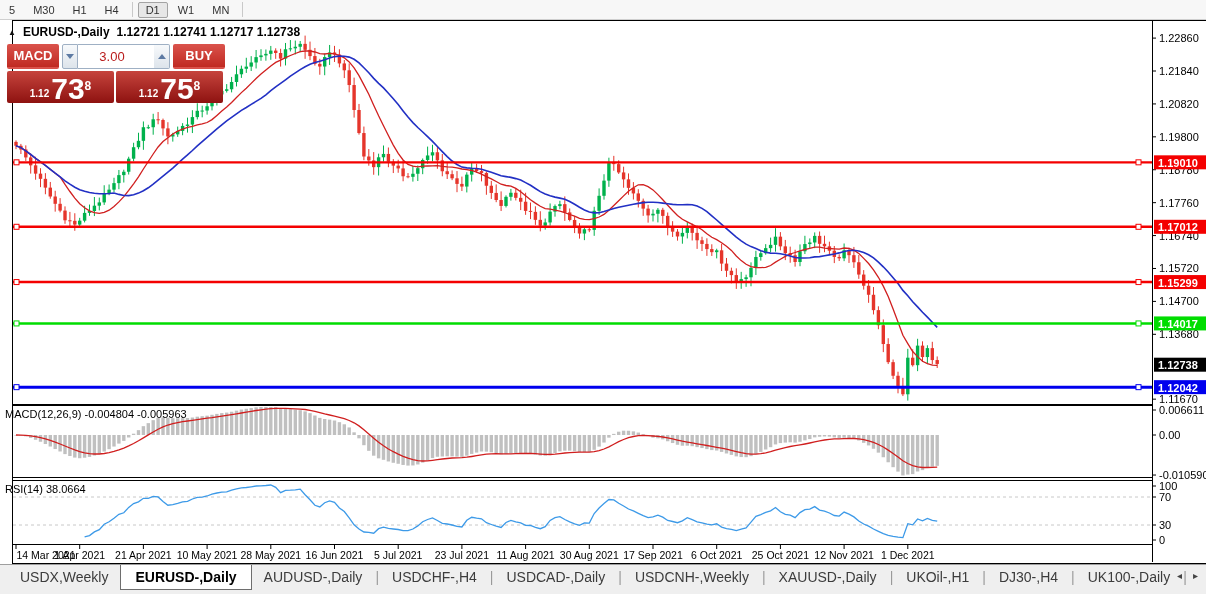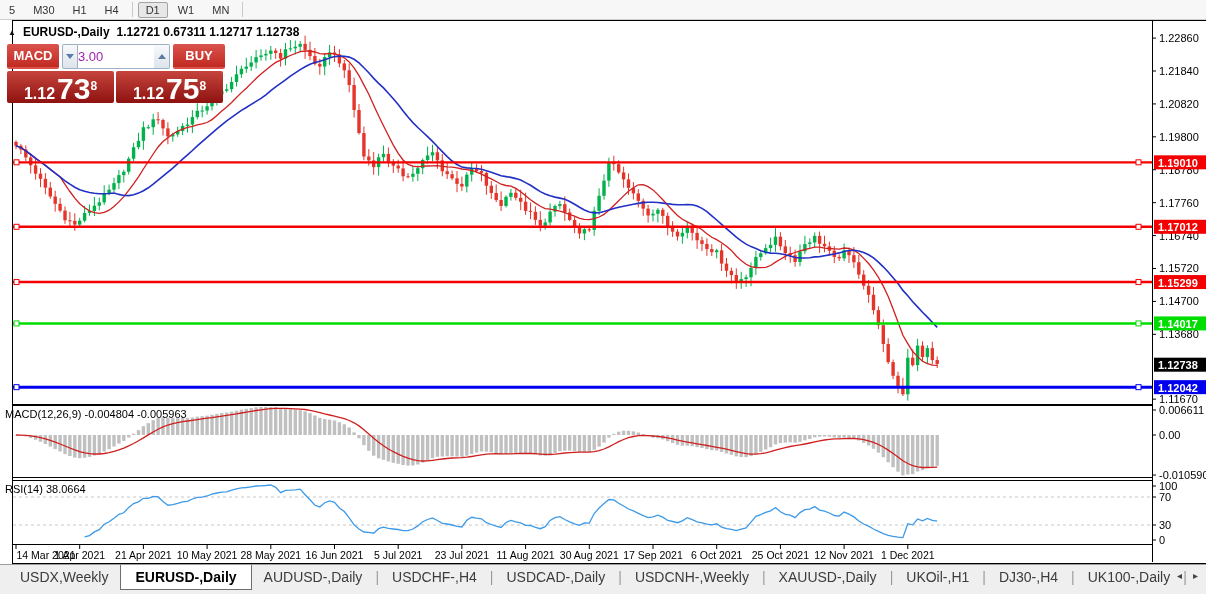--- a/index.html
+++ b/index.html
@@ -27,25 +27,25 @@
           background:linear-gradient(#da534c,#c02a22);border-bottom:2px solid #fff0;cursor:default;
           font-family:"Liberation Sans",sans-serif;}
   .vol-group{display:flex;flex:1;height:25px;}
   .spin{width:16px;height:25px;border:1px solid #9fb0c4;background:linear-gradient(#f7f9fb,#dde4eb);
         display:flex;align-items:center;justify-content:center;padding:0;cursor:default;}
   .spin.down{border-radius:2px 0 0 2px;}
   .spin.up{border-radius:0 2px 2px 0;border-left:none;}
   .tri-dn{width:0;height:0;border-left:4px solid transparent;border-right:4px solid transparent;border-top:5px solid #5d7aa3;}
   .tri-up{width:0;height:0;border-left:4px solid transparent;border-right:4px solid transparent;border-bottom:5px solid #5d7aa3;}
   .vol-box{flex:1;height:23px;border-top:1px solid #9fb0c4;border-bottom:1px solid #9fb0c4;background:#fff;
-           font-size:13px;color:#a21caf;text-align:left;padding:0 8px 0 0;line-height:23px;}
+           font-size:13px;color:#b91c1c;text-align:center;padding:0 8px 0 0;line-height:23px;}
   .tw-bottom{display:flex;gap:2px;margin-top:2px;}
   .price-panel{width:107px;height:31px;border-radius:2px;background:linear-gradient(#c6443d,#8e1210);
                color:#fff;display:flex;align-items:flex-end;justify-content:center;padding-bottom:1px;cursor:default;}
-  .pp-small{font-size:16px;font-weight:bold;margin-right:2px;line-height:16px;}
+  .pp-small{font-size:10px;font-weight:bold;margin-right:2px;line-height:16px;}
   .pp-big{font-size:30px;font-weight:bold;line-height:26px;}
   .pp-sup{font-size:12px;font-weight:bold;line-height:30px;align-self:flex-start;}
   
   #tabbar{left:0;top:564px;width:1206px;height:30px;background:#efefef;border-top:1px solid #9e9e9e;}
   #tabs{position:absolute;left:0;top:0;height:24px;display:flex;align-items:center;padding-left:8px;font-size:14px;color:#3c3c3c;}
   .tab{padding:3px 12px;cursor:default;white-space:nowrap;}
   .tab.active{background:#fff;border:1px solid #6e6e6e;border-top:none;font-weight:bold;color:#000;padding:4px 14px;}
   .tabsep{color:#9a9a9a;margin:0 1px;}
   .tab-arrow{position:absolute;top:5px;font-size:10px;color:#444;cursor:default;}
 </style>
@@ -763,21 +763,21 @@
         <text x="832.1" y="559" font-size="10.5" fill="#000" text-anchor="middle">12 Nov 2021</text>
         <line x1="895.8000000000001" y1="545" x2="895.8000000000001" y2="549" stroke="#000"></line>
         <text x="895.8000000000001" y="559" font-size="10.5" fill="#000" text-anchor="middle">1 Dec 2021</text>
       </g>
     </svg>
 </div>
 
 <div id="title" class="abs">
   <span id="collapse">▲</span>
   <span>EURUSD-,Daily</span>
-  <span>1.12721 0.67311 1.12717 1.12738</span>
+  <span>1.12721 1.12741 1.12717 1.12738</span>
 </div>
 
 <div id="trade" class="abs">
   <div class="tw-top">
     <button class="tw-btn">MACD</button>
     <div class="vol-group">
       <button class="spin down">
         <span class="tri-dn"></span>
       </button>
       <div class="vol-box">3.00</div>

